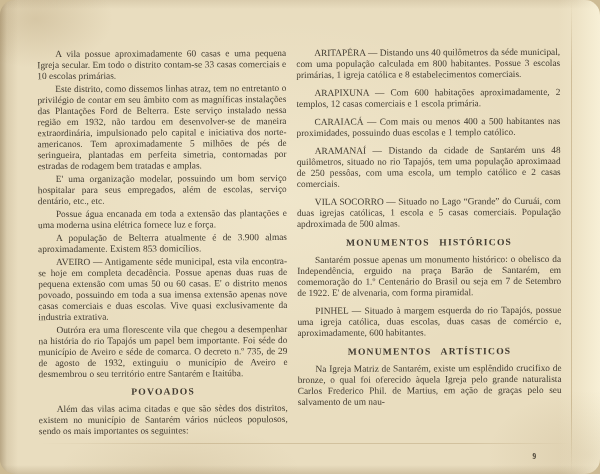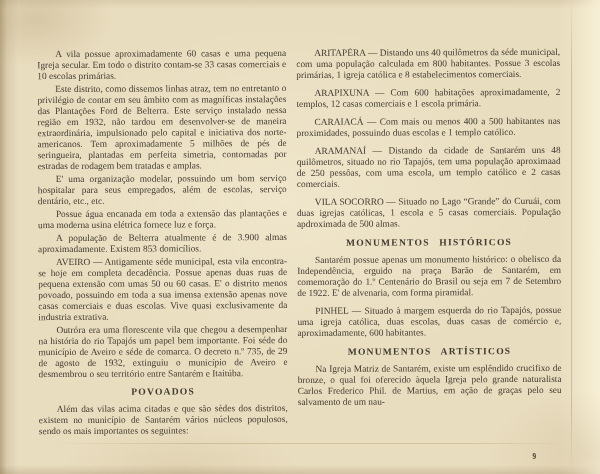--- a/index.html
+++ b/index.html
@@ -13,20 +13,21 @@
     background-color:#e9ddbf;
     background-image:
       radial-gradient(ellipse 110px 70px at 6% 4%, rgba(140,110,62,0.20), transparent 70%),
       radial-gradient(ellipse 140px 90px at 98% 96%, rgba(140,110,62,0.13), transparent 72%),
       radial-gradient(ellipse 160px 60px at 30% 99%, rgba(140,110,62,0.10), transparent 75%),
       radial-gradient(ellipse 340px 240px at 48% 42%, rgba(255,250,230,0.30), transparent 75%),
       linear-gradient(90deg, rgba(112,86,46,0.40) 0px, rgba(112,86,46,0.12) 7px, rgba(112,86,46,0) 18px),
       linear-gradient(270deg, rgba(250,243,218,0.85) 0px, rgba(250,243,218,0.25) 24px, rgba(250,243,218,0) 42px),
       linear-gradient(0deg, rgba(112,86,46,0.20) 0px, rgba(112,86,46,0) 9px),
       linear-gradient(180deg, rgba(112,86,46,0.12) 0px, rgba(112,86,46,0) 9px);
+    border-radius: 15px;
   }
   .sheet-content{
     position:absolute;left:0;top:0;width:600px;height:474px;
     transform:rotate(-0.25deg);
     color:#413b31;
   }
   .col{
     position:absolute;top:48px;
     font-size:9.4px;line-height:11.0px;
     text-align:justify;

